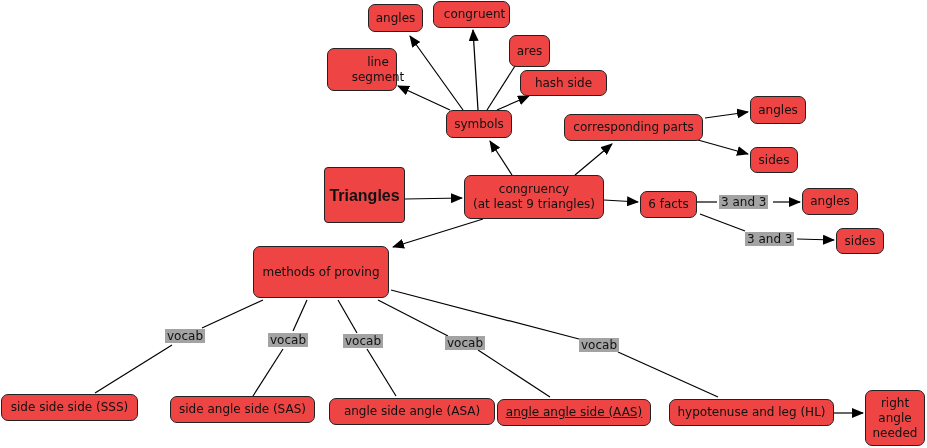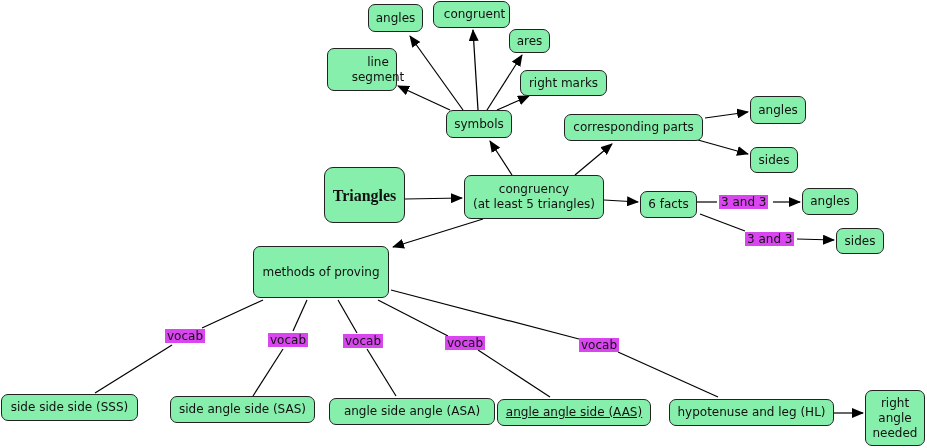--- a/index.html
+++ b/index.html
@@ -1,26 +1,26 @@
 <!DOCTYPE html>
 <html><head>
 <meta charset="utf-8">
 <style>
   html, body { margin:0; padding:0; background:#ffffff; }
   body { width:927px; height:448px; position:relative; overflow:hidden; font-family:"DejaVu Sans", sans-serif; }
   svg#edges { position:absolute; left:0; top:0; width:927px; height:448px; }
   .node {
     position:absolute; box-sizing:border-box;
-    background:#86efac; border:1px solid #222; border-radius:7px;
+    background:#ef4444; border:1px solid #222; border-radius:7px;
     font-size:12px; color:#111; text-align:center; line-height:15px;
     display:flex; align-items:center; justify-content:center;
     padding:2px 6px; white-space:pre-line;
   }
-  .node.root { font-family:Liberation Serif, serif; font-weight:bold; font-size:16px; border-radius:9px; }
-  .lbl { position:absolute; font-size:12px; color:#111; background:#d946ef; line-height:14px; padding:0 2px; white-space:nowrap; }
+  .node.root { font-family:Liberation Sans, sans-serif; font-weight:bold; font-size:16px; border-radius:4px; }
+  .lbl { position:absolute; font-size:12px; color:#111; background:#a3a3a3; line-height:14px; padding:0 2px; white-space:nowrap; }
 </style>
 </head>
 <body>
 
 <svg id="edges">
   <defs>
     <marker id="arr" markerWidth="12" markerHeight="10" refX="11" refY="5" orient="auto" markerUnits="userSpaceOnUse">
       <path d="M0,0 L12,5 L0,10 z" fill="#000"></path>
     </marker>
   </defs>
@@ -60,26 +60,26 @@
     <line x1="478" y1="350" x2="550" y2="397"></line>
     <line x1="391" y1="290" x2="579" y2="339"></line>
     <line x1="618" y1="352" x2="718" y2="397"></line>
 
     <line x1="834" y1="413" x2="863" y2="413" marker-end="url(#arr)"></line>
   </g>
 </svg>
 
 <div class="node root" style="left:324px;top:167px;width:81px;height:56px;">Triangles</div>
 <div class="node" style="left:464px;top:175px;width:140px;height:44px;">congruency
-(at least 5 triangles)</div>
+(at least 9 triangles)</div>
 <div class="node" style="left:446px;top:110px;width:66px;height:28px;">symbols</div>
 <div class="node" style="left:368px;top:4px;width:55px;height:28px;">angles</div>
 <div class="node" style="left:433px;top:1px;width:77px;height:27px;padding-left:12px;">congruent</div>
-<div class="node" style="left:509px;top:29px;width:41px;height:24px;">ares</div>
-<div class="node" style="left:520px;top:70px;width:87px;height:26px;">right marks</div>
+<div class="node" style="left:509px;top:35px;width:41px;height:32px;">ares</div>
+<div class="node" style="left:520px;top:70px;width:87px;height:26px;">hash side</div>
 <div class="node" style="left:327px;top:48px;width:70px;height:43px;padding-left:38px;">line
 segment</div>
 <div class="node" style="left:564px;top:114px;width:139px;height:27px;">corresponding parts</div>
 <div class="node" style="left:750px;top:96px;width:56px;height:28px;">angles</div>
 <div class="node" style="left:750px;top:147px;width:48px;height:26px;">sides</div>
 <div class="node" style="left:640px;top:191px;width:57px;height:27px;">6 facts</div>
 <div class="node" style="left:802px;top:188px;width:56px;height:27px;">angles</div>
 <div class="node" style="left:836px;top:228px;width:48px;height:26px;">sides</div>
 <div class="node" style="left:253px;top:246px;width:136px;height:52px;">methods of proving</div>
 <div class="node" style="left:1px;top:394px;width:137px;height:27px;">side side side (SSS)</div>

